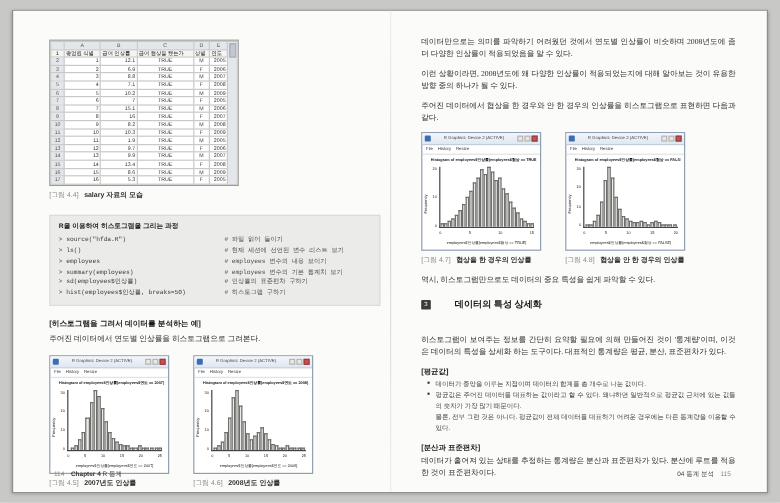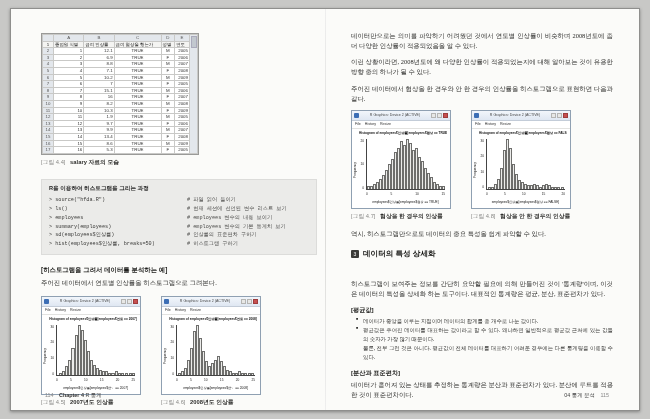--- a/index.html
+++ b/index.html
@@ -69,21 +69,21 @@
   .bars{position:absolute;left:13px;right:4px;top:11px;bottom:17px;display:flex;align-items:flex-end;
       border-left:0.5px solid #444;border-bottom:0.5px solid #444;}
   .bar{flex:1 1 auto;background:#ececea;border:0.5px solid #6e6e6c;border-bottom:none;box-sizing:border-box;}
   .bar.zero{border:none;background:transparent;}
   .xticks{position:absolute;left:13px;right:4px;bottom:11px;display:flex;justify-content:space-between;
       font-size:3.2px;color:#222;}
   .xlab{position:absolute;left:13px;right:4px;bottom:2.5px;text-align:center;font-size:3.2px;color:#111;
       white-space:nowrap;overflow:hidden;}
 
   
-  .sec-header{display:flex;align-items:center;gap:4px;margin:10px 0 20px 0;}
+  .sec-header{display:flex;align-items:center;gap:20px;margin:10px 0 20px 0;}
   .sec-num{width:8px;height:8px;background:#3a3a38;color:#fff;font-size:5px;line-height:8px;
       text-align:center;font-family:"Liberation Sans",sans-serif;border-radius:1px;flex:none;}
   .sec-title{font-size:7.6px;font-weight:bold;color:#151513;font-family:"Liberation Sans",sans-serif;}
   .sub-header{font-size:6.2px;font-weight:bold;color:#1d1d1b;font-family:"Liberation Sans",sans-serif;margin:7px 0 2px 0;}
   .note-list{margin:0 0 4px 0;padding:0;list-style:none;}
   .note-list li{font-size:5.4px;line-height:1.65;color:#3a3a38;padding-left:12px;position:relative;text-align:justify;}
   .note-list li.bullet:before{content:"■";position:absolute;left:5px;top:0;font-size:3.6px;color:#2a2a28;}
 
   
   .footer{position:absolute;bottom:11px;font-size:5.4px;color:#555;font-family:"Liberation Sans",sans-serif;}

